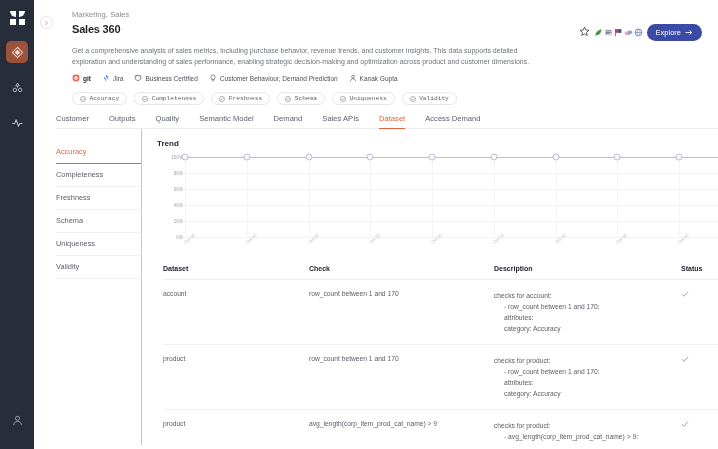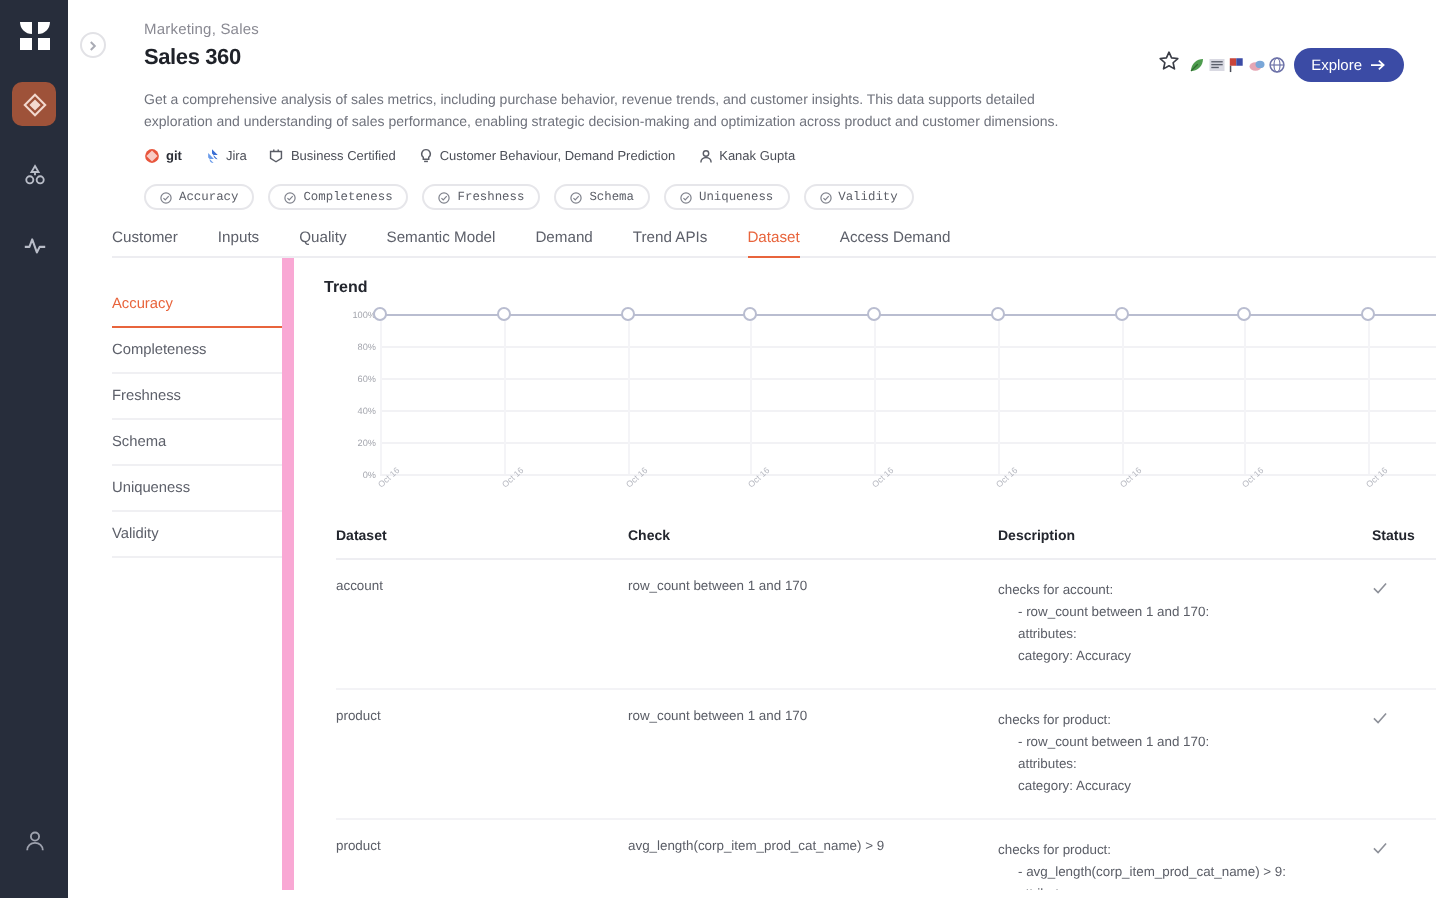--- a/index.html
+++ b/index.html
@@ -89,21 +89,21 @@
 
   .body { display: flex; height: calc(449px - 133px); }
 
   .subnav { width: 85px; padding: 12px 0 0 22px; flex: 0 0 107px; }
   .subnav-item {
     font-size: 7.4px; color: #5d606a; padding: 6px 0 7px 0;
     border-bottom: 1px solid #f0f0f3; cursor: pointer;
   }
   .subnav-item.active { color: #e8643c; border-bottom: 1.3px solid #e8643c; }
 
-  .content { flex: 1; padding: 10px 0 0 15px; border-left: 6px solid #f9a8d4; overflow: hidden;}
+  .content { flex: 1; padding: 10px 0 0 15px; border-left: 1px solid #f9a8d4; overflow: hidden;}
 
   .sec-title { font-size: 8px; font-weight: bold; color: #23262e; margin-bottom: 9px; }
 
   
   .chart-wrap { position: relative; height: 98px; margin-left: 6px; }
   .chart { position: relative; width: 556px; height: 80px; margin-left: 22px; }
   .ylab {
     position: absolute; left: -21px; font-size: 4.6px; color: #a3a5ad;
     width: 19px; text-align: right; transform: translateY(-2px);
   }
@@ -311,25 +311,25 @@
               <circle cx="4" cy="4" r="3.4" fill="none" stroke="#7f828c" stroke-width=".8"></circle>
               <polyline points="2.3,4.1 3.5,5.3 5.8,2.8" fill="none" stroke="#7f828c" stroke-width=".8"></polyline>
             </svg>
           <span>Validity</span>
         </div>
       </div>
     </div>
 
     <div class="tabs">
       <div class="tab">Customer</div>
-      <div class="tab">Inputs</div>
+      <div class="tab">Outputs</div>
       <div class="tab">Quality</div>
       <div class="tab">Semantic Model</div>
       <div class="tab">Demand</div>
-      <div class="tab">Trend APIs</div>
+      <div class="tab">Sales APIs</div>
       <div class="tab active">Dataset</div>
       <div class="tab">Access Demand</div>
     </div>
 
     <div class="body">
 
       <div class="subnav">
         <div class="subnav-item active">Accuracy</div>
         <div class="subnav-item">Completeness</div>
         <div class="subnav-item">Freshness</div>

